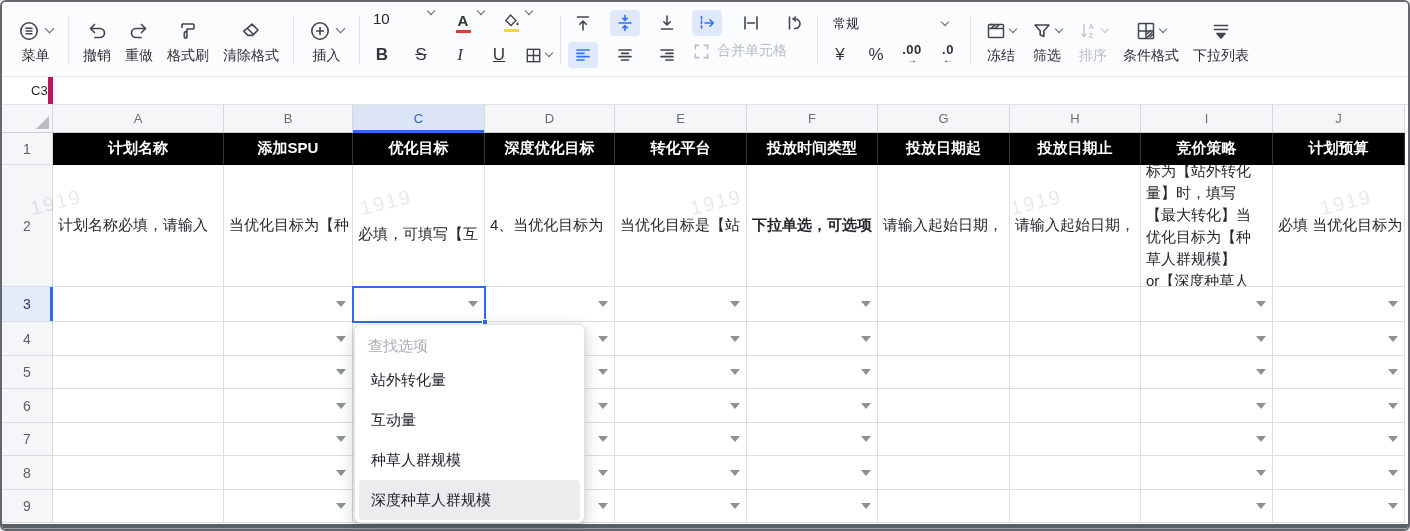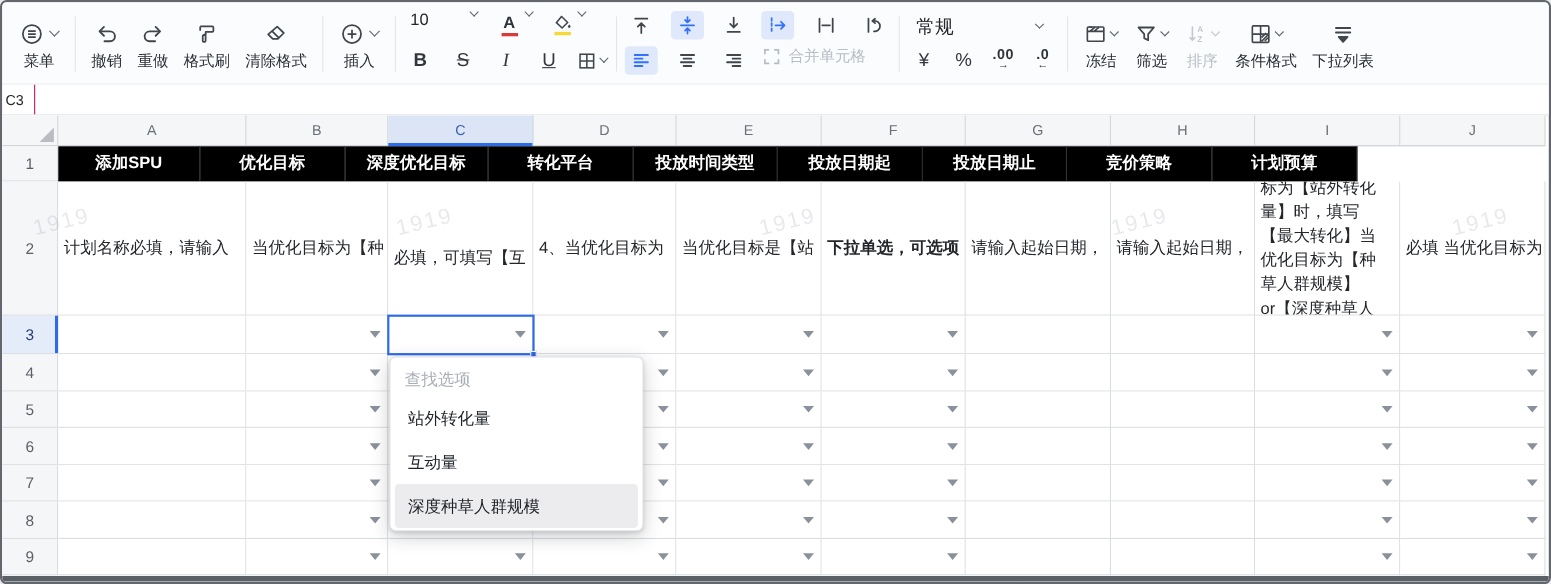--- a/index.html
+++ b/index.html
@@ -20,29 +20,29 @@
   .crow { display:flex; align-items:flex-start; height:28px; }
   .iconbtn { display:flex; align-items:center; justify-content:center; width:30px; height:26px; border-radius:4px; }
   .iconbtn.active { background:#dfe9fb; }
   .tglyph { font-size:17px; color:#33373d; font-weight:600; }
   .fontsize { font-size:15px; color:#23262b; min-width:58px; padding-left:6px; }
   .colorbtn { display:flex; flex-direction:column; align-items:center; justify-content:center; width:24px; height:26px; }
   .colorbtn .letterA { font-size:15px; font-weight:700; color:#2e3338; line-height:14px; }
   .cbar { width:15px; height:3px; margin-top:2px; }
   .disabled { color:#b7bdc5 !important; }
   .disabled .tb-label { color:#b7bdc5; }
-  .numfmt { width:128px; display:flex; align-items:center; justify-content:space-between; font-size:17px; color:#23262b; padding:0 4px 0 8px; }
+  .numfmt { width:128px; display:flex; align-items:center; justify-content:space-between; font-size:13px; color:#23262b; padding:0 4px 0 8px; }
   .decbtn { display:flex; flex-direction:column; align-items:center; width:34px; line-height:10px; }
   .decbtn b { font-size:13px; color:#2e3338; letter-spacing:.5px; }
   .decbtn i { font-style:normal; font-size:10px; color:#2e3338; }
   .mergelbl { font-size:14px; color:#b7bdc5; margin-left:6px; white-space:nowrap; }
 
   
   .formulabar { height:28px; background:#fff; display:flex; border-bottom:1px solid #e0e2e6; }
-  .namebox { width:30px; border-right:1px solid #be185d; display:flex; align-items:center; padding-left:3px; font-size:13px; color:#24272c; }
+  .namebox { width:51px; border-right:5px solid #be185d; display:flex; align-items:center; padding-left:29px; font-size:13px; color:#24272c; }
   .fx-input { flex:1; }
 
   
   .sheet { position:relative; width:1403px; background:#fff; }
   .g-row { display:flex; }
   .colhead { height:28px; background:#f5f6f8; border-bottom:1px solid #c9cdd2; }
   .ch-cell { position:relative; border-right:1px solid #d4d7db; display:flex; align-items:center; justify-content:center; font-size:13px; color:#6b7077; }
   .ch-cell.sel { background:#dce5f6; color:#3a62b8; }
   .ch-stripe { position:absolute; left:0; right:0; bottom:-1px; height:3px; background:#2e6be6; }
   .corner { width:51px; position:relative; border-right:1px solid #d4d7db; }
@@ -376,20 +376,21 @@
         <div class="ch-cell" style="width: 132px;">E</div>
         <div class="ch-cell" style="width: 131px;">F</div>
         <div class="ch-cell" style="width: 132px;">G</div>
         <div class="ch-cell" style="width: 131px;">H</div>
         <div class="ch-cell" style="width: 132px;">I</div>
         <div class="ch-cell" style="width: 132px;">J</div>
       </div>
     <div id="grid-body">
         <div class="g-row hdr1" style="height: 32px;">
           <div class="rn-cell" style="height: 32px;">1</div>
+          <div class="cell" style="width: 171px; height: 32px;">计划名称</div>
           <div class="cell" style="width: 129px; height: 32px;">添加SPU</div>
           <div class="cell" style="width: 132px; height: 32px;">优化目标</div>
           <div class="cell" style="width: 130px; height: 32px;">深度优化目标</div>
           <div class="cell" style="width: 132px; height: 32px;">转化平台</div>
           <div class="cell" style="width: 131px; height: 32px;">投放时间类型</div>
           <div class="cell" style="width: 132px; height: 32px;">投放日期起</div>
           <div class="cell" style="width: 131px; height: 32px;">投放日期止</div>
           <div class="cell" style="width: 132px; height: 32px;">竞价策略</div>
           <div class="cell" style="width: 132px; height: 32px;">计划预算</div>
         </div>
@@ -608,20 +609,21 @@
 
     <div class="sel-overlay" id="sel-overlay" style="left: 350px; top: 181px; width: 134px; height: 37px;">
       <div class="fill-handle"></div>
     </div>
 
     <div class="dd-panel" id="dd-panel" style="left: 352px; top: 219px;">
       <input class="dd-search" placeholder="查找选项" style="">
       <div id="dd-options">
           <div class="dd-item">站外转化量</div>
           <div class="dd-item">互动量</div>
+          <div class="dd-item">种草人群规模</div>
           <div class="dd-item hl">深度种草人群规模</div>
         </div>
     </div>
   <div class="wm" style="left: 28px; top: 86px;">1919</div>
       <div class="wm" style="left: 358px; top: 86px;">1919</div>
       <div class="wm" style="left: 688px; top: 86px;">1919</div>
       <div class="wm" style="left: 1008px; top: 86px;">1919</div>
       <div class="wm" style="left: 1318px; top: 86px;">1919</div>
     </div>
 

